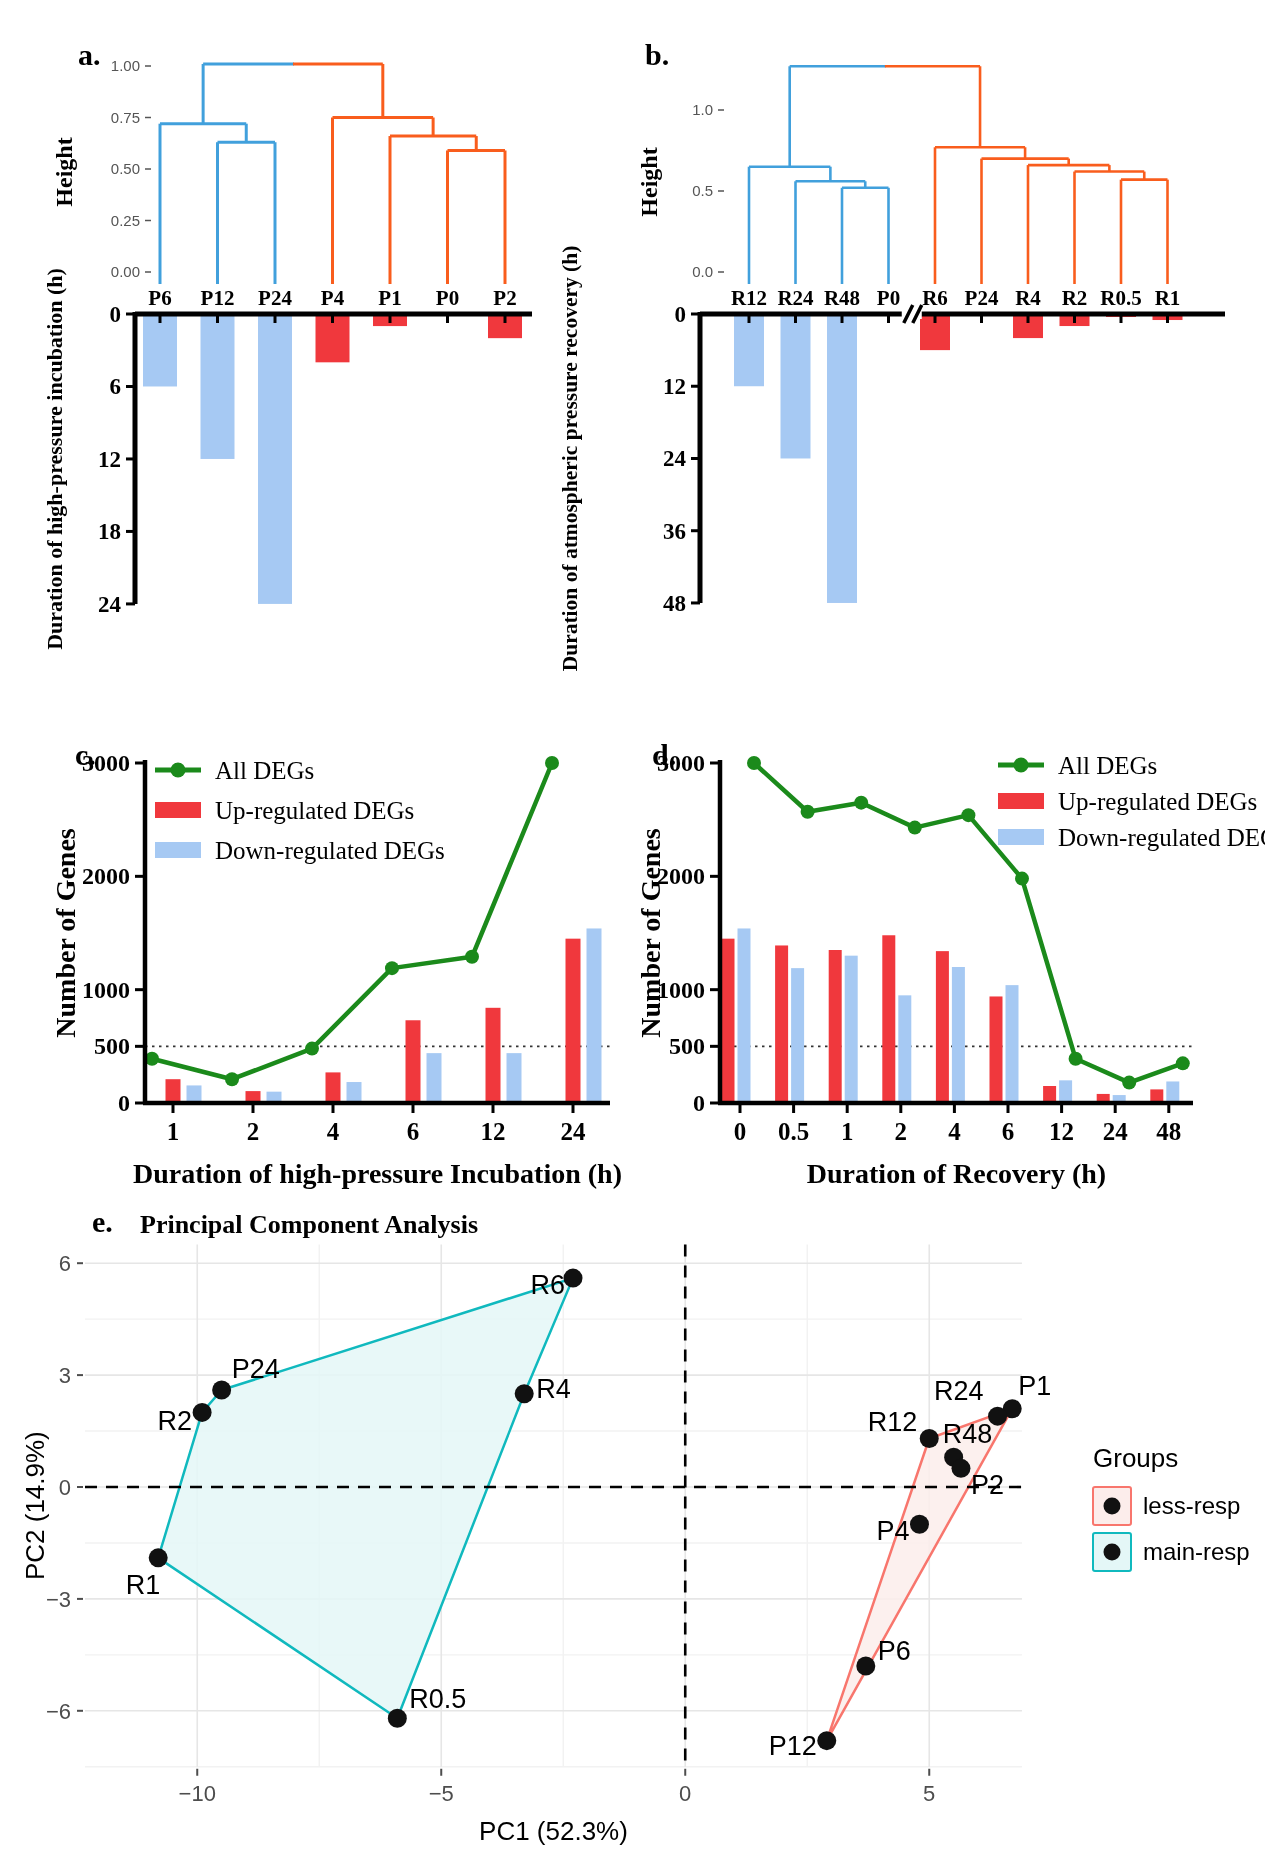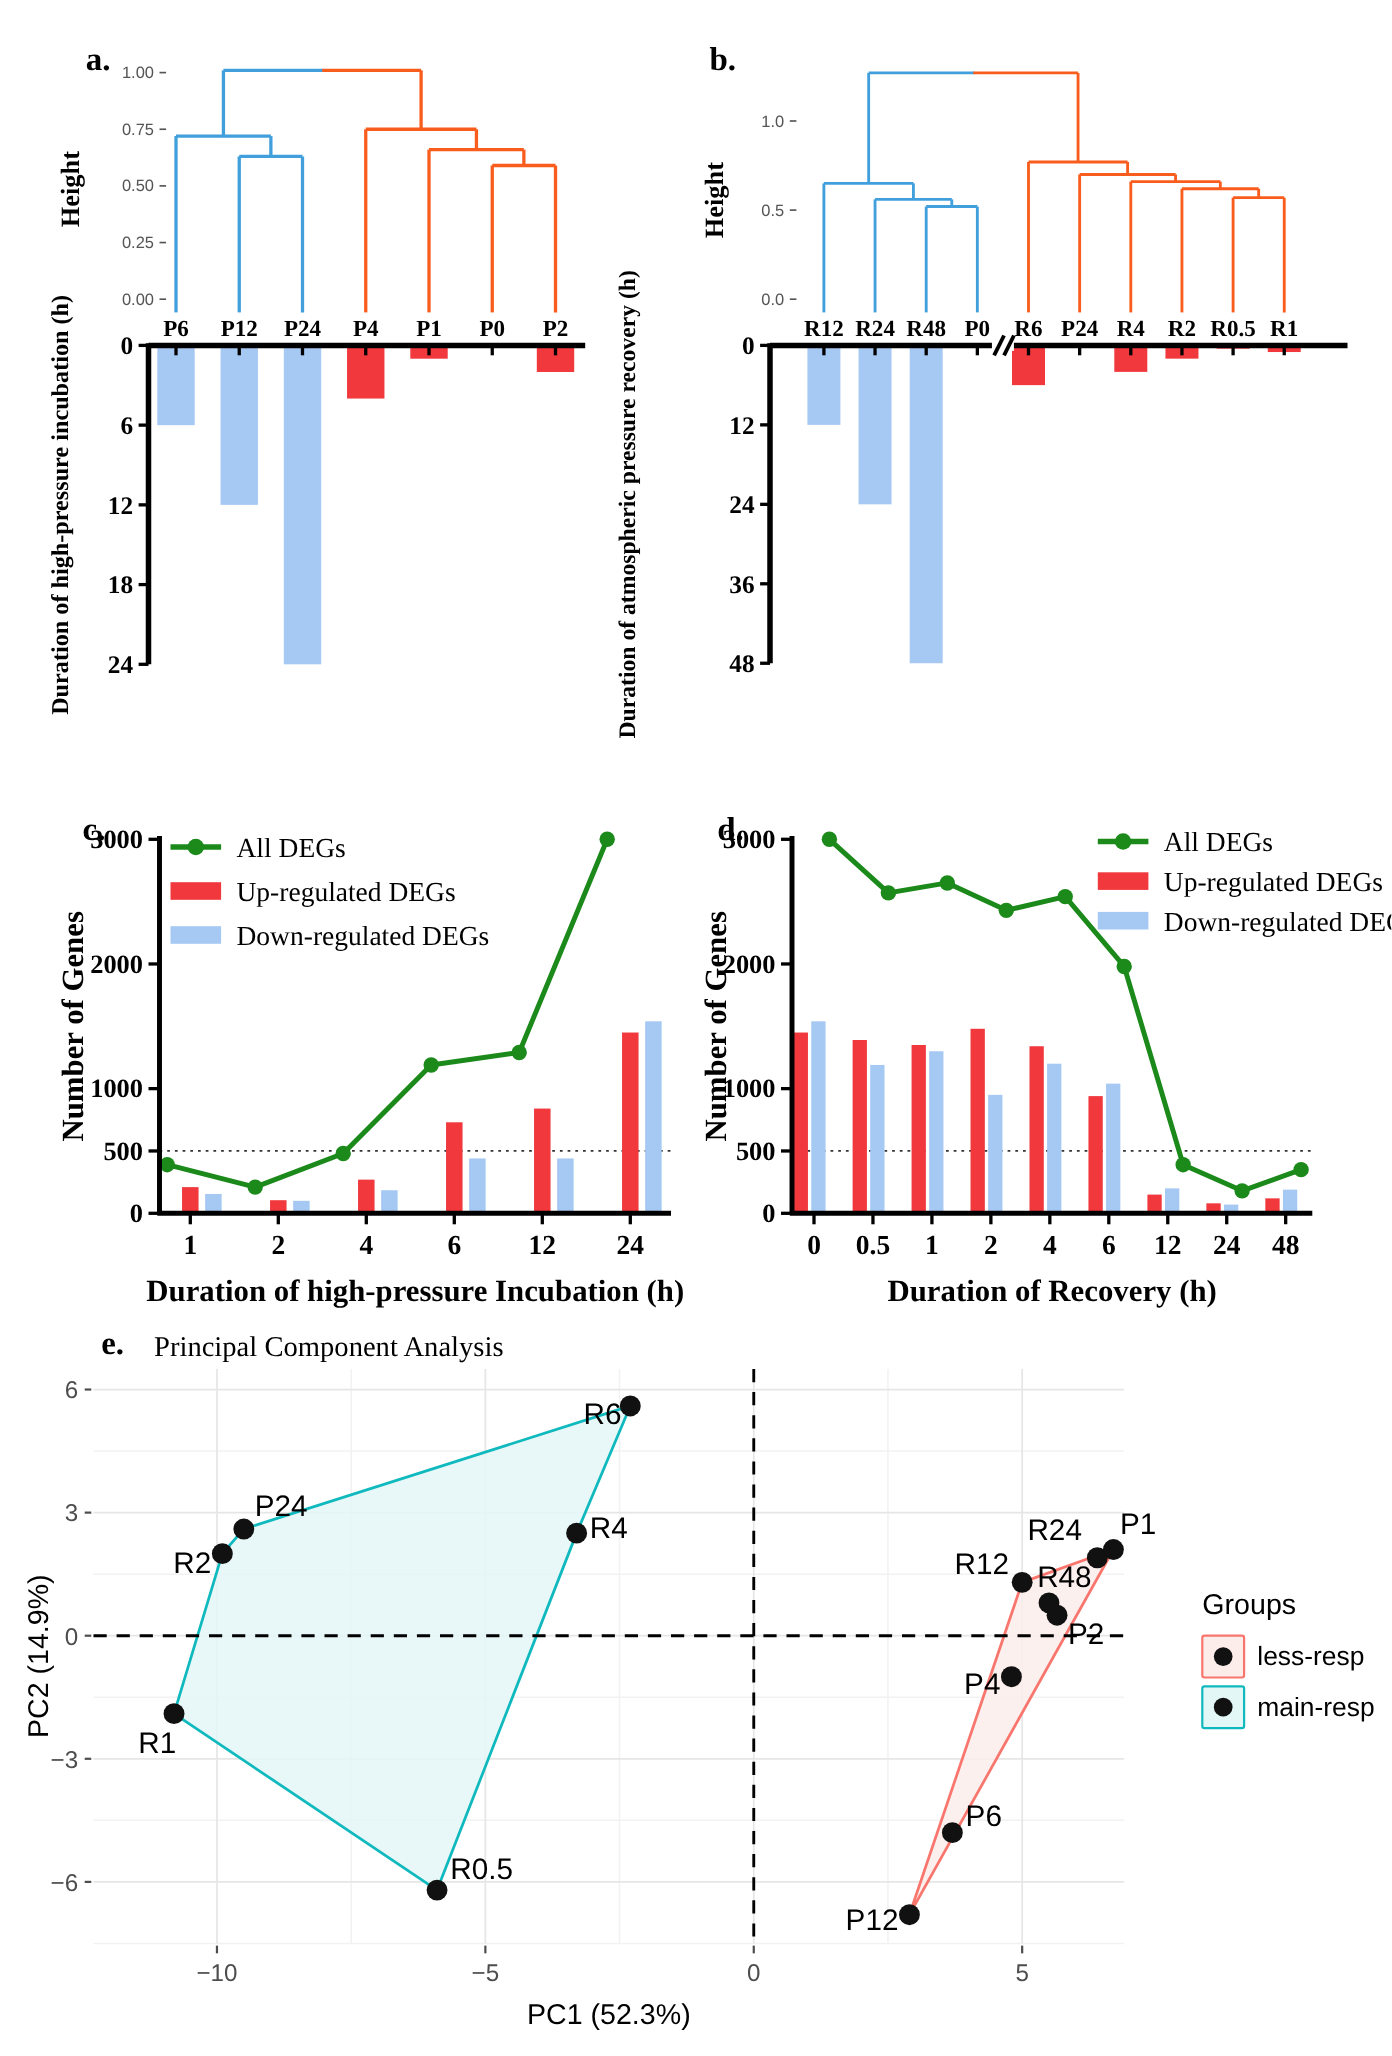--- a/index.html
+++ b/index.html
@@ -2,21 +2,21 @@
 <html><head>
 <meta charset="utf-8">
 <style>
   html,body{margin:0;padding:0;background:#ffffff;}
   #fig{position:relative;width:1265px;height:1869px;background:#ffffff;overflow:hidden;
        font-family:"Liberation Serif","DejaVu Serif",serif;}
   svg{position:absolute;overflow:visible;}
   .letter{position:absolute;font-family:"Liberation Serif","DejaVu Serif",serif;
           font-weight:bold;font-size:30px;color:#000;}
   .etitle{position:absolute;font-family:"Liberation Serif","DejaVu Serif",serif;
-          font-weight:normal;font-size:26px;color:#000;}
+          font-weight:bold;font-size:26px;color:#000;}
 </style>
 </head>
 <body>
 
 <div id="fig">
   <div class="letter" style="left:78px;top:38px;">a.</div>
   <div class="letter" style="left:645px;top:38px;">b.</div>
   <div class="letter" style="left:75px;top:738px;">c.</div>
   <div class="letter" style="left:652px;top:738px;">d.</div>
   <div class="letter" style="left:92px;top:1205px;">e.</div>

